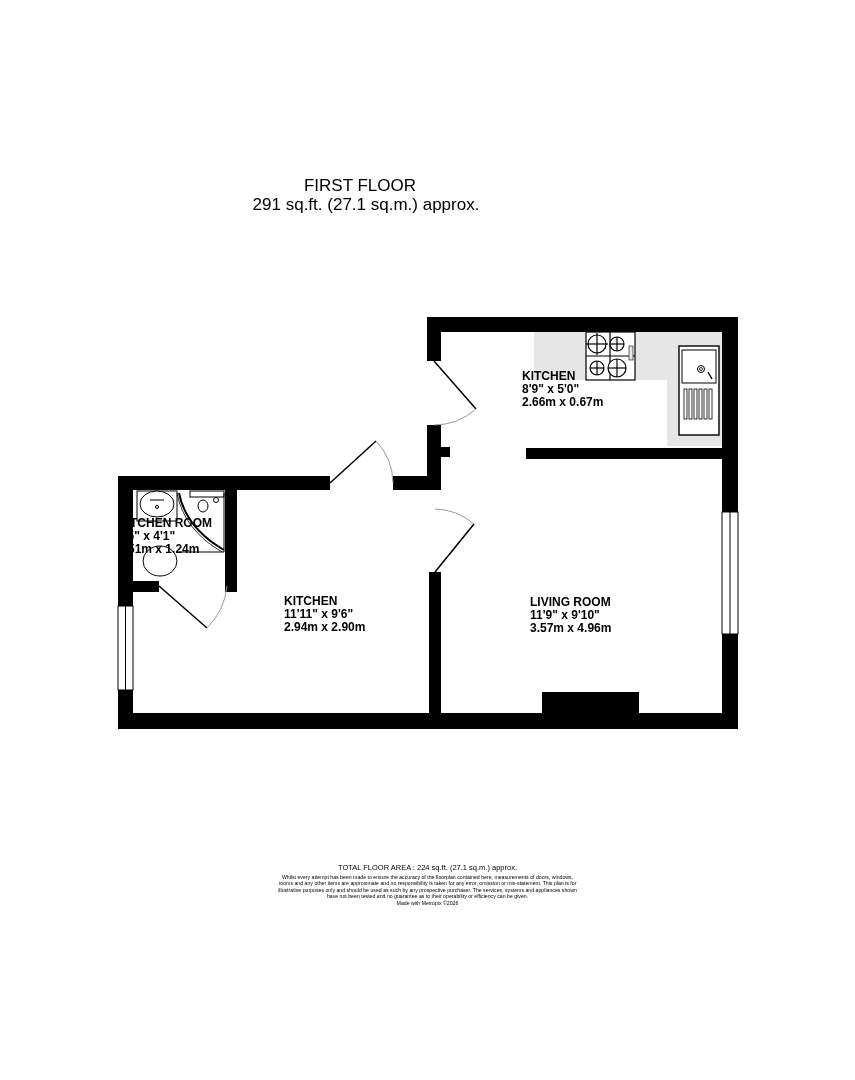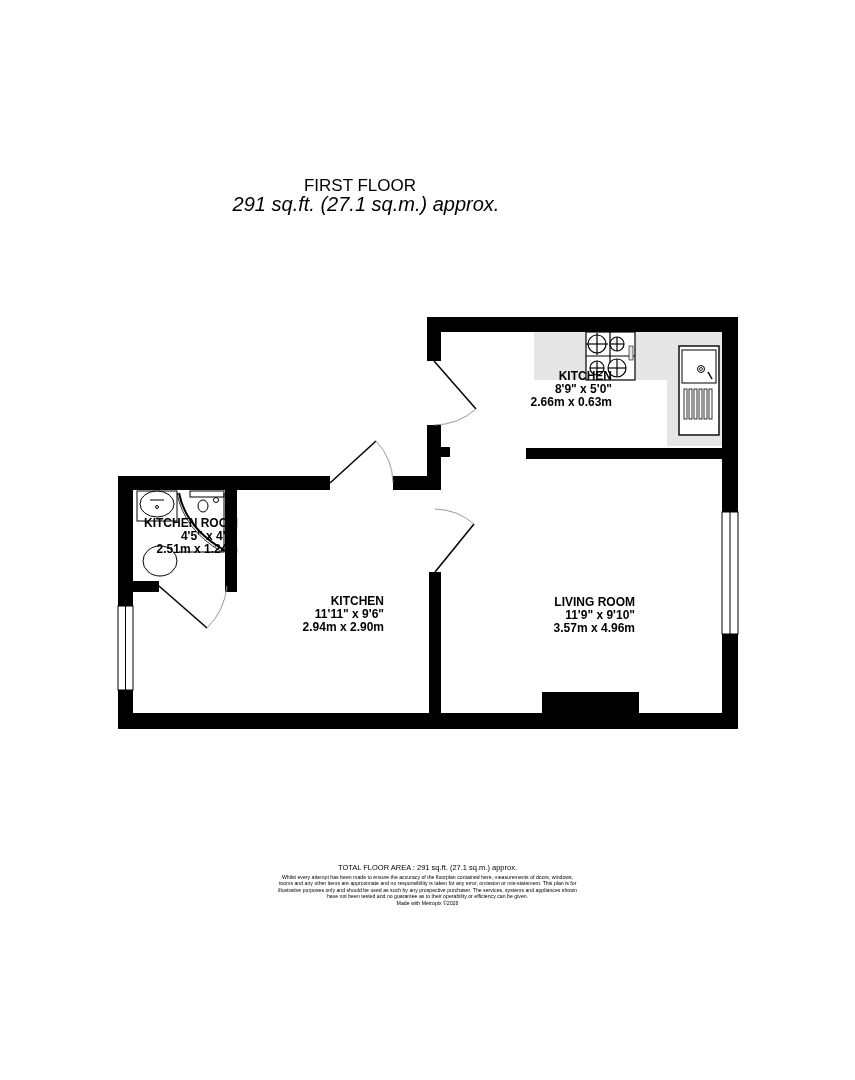--- a/index.html
+++ b/index.html
@@ -1,21 +1,21 @@
 <!DOCTYPE html>
 <html><head>
 <meta charset="utf-8">
 <style>
   html, body { margin: 0; padding: 0; background: #ffffff; }
   body { width: 855px; height: 1080px; position: relative; overflow: hidden; font-family: "Liberation Sans", sans-serif; color: #000; }
   .title-block { position: absolute; left: 0; width: 732px; top: 176px; text-align: center; }
   .title { font-size: 17px; line-height: 19px; margin-left: -12px; }
-  .subtitle { font-size: 20px; line-height: 19px; font-style: italic; }
+  .subtitle { font-size: 17px; line-height: 19px; }
   svg.plan { position: absolute; left: 0; top: 0; }
-  .room-label { position: absolute; text-align: right; font-weight: bold; font-size: 12px; line-height: 13px; white-space: nowrap; }
+  .room-label { position: absolute; text-align: left; font-weight: bold; font-size: 12px; line-height: 13px; white-space: nowrap; }
   .footer { position: absolute; left: 0; width: 855px; top: 863px; text-align: center; }
   .footer .total { font-size: 7.5px; line-height: 10px; }
   .footer .disclaimer { font-size: 5.2px; line-height: 6.4px; width: 300px; margin: 1px auto 0; }
   .footer .made { font-size: 5.2px; line-height: 6.4px; }
 </style>
 </head>
 <body>
 
 <div class="title-block">
   <div class="title">FIRST FLOOR</div>
@@ -140,21 +140,21 @@
     <line x1="179" y1="552" x2="224" y2="552"></line>
   </g>
   <g stroke="#000" fill="#fff" stroke-width="1">
     <ellipse cx="160" cy="561" rx="17" ry="15"></ellipse>
   </g>
 </svg>
 
 <div class="room-label" style="left:522px; top:370px; width:90px;">
   <div>KITCHEN</div>
   <div>8'9"  x 5'0"</div>
-  <div>2.66m  x 0.63m</div>
+  <div>2.66m  x 0.67m</div>
 </div>
 
 <div class="room-label" style="left:118px; top:517px; width:120px;">
   <div>KITCHEN ROOM</div>
   <div>4'5"  x 4'1"</div>
   <div>2.51m  x 1.24m</div>
 </div>
 
 <div class="room-label" style="left:284px; top:595px; width:100px;">
   <div>KITCHEN</div>
@@ -162,16 +162,16 @@
   <div>2.94m  x 2.90m</div>
 </div>
 
 <div class="room-label" style="left:530px; top:580px; width:105px;margin-top:16px;">
   <div>LIVING ROOM</div>
   <div>11'9"  x 9'10"</div>
   <div>3.57m  x 4.96m</div>
 </div>
 
 <div class="footer">
-  <div class="total">TOTAL FLOOR AREA : 291 sq.ft. (27.1 sq.m.) approx.</div>
+  <div class="total">TOTAL FLOOR AREA : 224 sq.ft. (27.1 sq.m.) approx.</div>
   <div class="disclaimer">Whilst every attempt has been made to ensure the accuracy of the floorplan contained here, measurements of doors, windows, rooms and any other items are approximate and no responsibility is taken for any error, omission or mis-statement. This plan is for illustrative purposes only and should be used as such by any prospective purchaser. The services, systems and appliances shown have not been tested and no guarantee as to their operability or efficiency can be given.</div>
   <div class="made">Made with Metropix ©2026</div>
 </div>
 
 </body></html>

